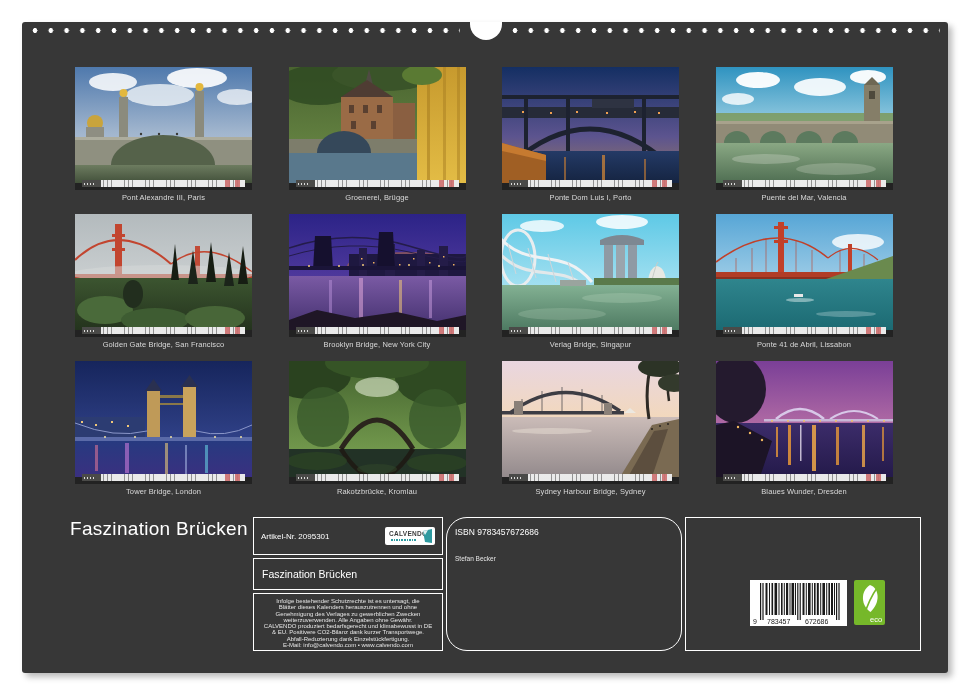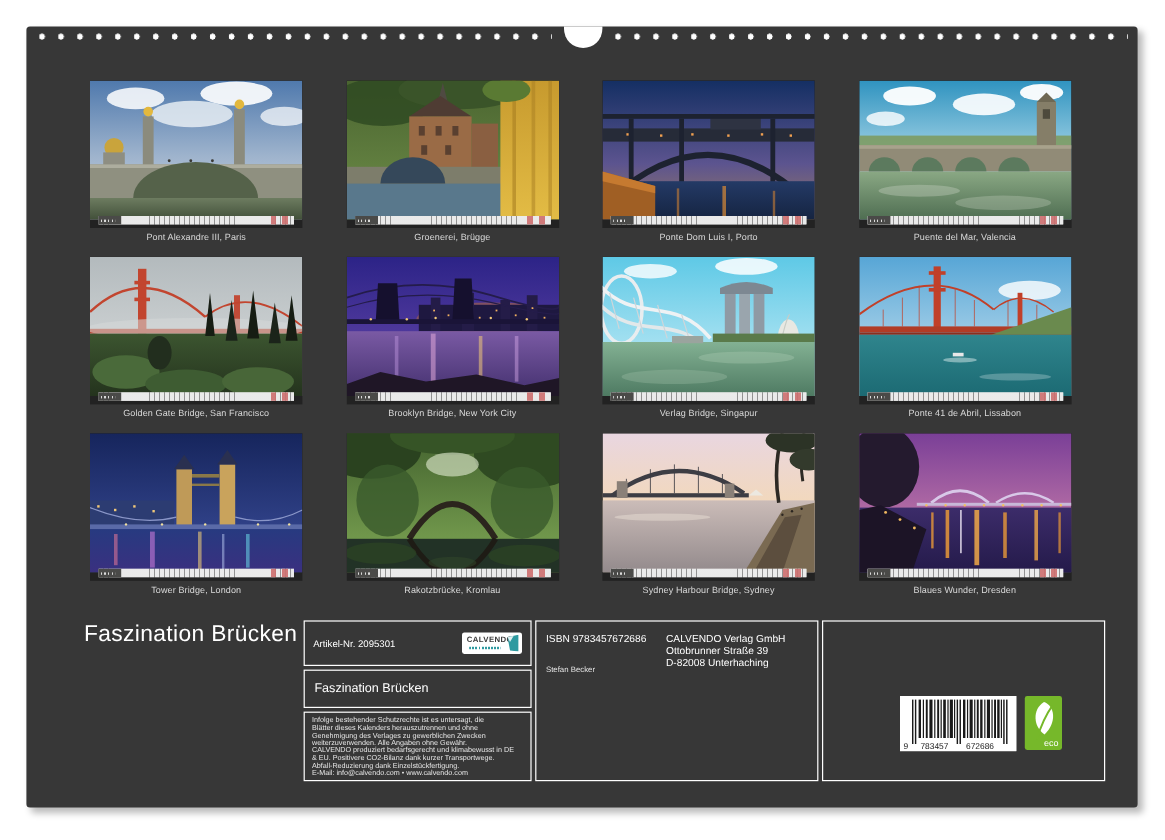--- a/index.html
+++ b/index.html
@@ -46,26 +46,26 @@
     background-size:12px 2px;background-position:2px 2.5px;background-repeat:no-repeat;
   }
   figcaption.cap{
     margin-top:3px;font-size:7.5px;line-height:9px;color:#d9d9d9;letter-spacing:.1px;
   }
   
   .big-title{
     position:absolute;left:48px;top:496px;font-size:19px;color:#ffffff;letter-spacing:.3px;
   }
   .info-boxes{position:absolute;left:231px;top:495px;width:649px;height:134px;}
-  .ibox{position:absolute;border:1.5px solid #ffffff;box-sizing:border-box;color:#ffffff;}
+  .ibox{position:absolute;border:1.5px solid #ffffff;box-sizing:border-box;color:#ffffff;text-align:center;}
   .box-artikel{left:0;top:0;width:190px;height:38px;display:flex;align-items:center;justify-content:space-between;padding:0 7px;}
   .box-artikel .art{font-size:8px;}
   .box-title{left:0;top:41px;width:190px;height:32px;display:flex;align-items:center;padding:0 8px;font-size:10.5px;}
   .box-legal{left:0;top:76px;width:190px;height:58px;padding:4px 6px;font-size:6px;line-height:6.3px;color:#e6e6e6;overflow:hidden;}
-  .box-isbn{left:193px;top:0;width:236px;height:134px;}
+  .box-isbn{left:193px;top:0;width:236px;height:134px;border-radius:21px;}
   .box-isbn .isbn{position:absolute;left:8px;top:9px;font-size:8.5px;}
   .box-isbn .pub{position:absolute;left:108px;top:9px;font-size:8.5px;line-height:10px;}
   .box-isbn .author{position:absolute;left:8px;top:37px;font-size:6.5px;color:#e6e6e6;}
   .box-barcode{left:432px;top:0;width:236px;height:134px;}
   .barcode{position:absolute;left:64px;top:62px;width:97px;height:46px;background:#ffffff;}
   .barcode svg{display:block;width:97px;height:46px;}
   .eco{
     position:absolute;left:168px;top:62px;width:31px;height:45px;
     background:#76b82a;border-radius:2px;
   }
@@ -610,25 +610,20 @@
       <div>Genehmigung des Verlages zu gewerblichen Zwecken</div>
       <div>weiterzuverwenden. Alle Angaben ohne Gewähr.</div>
       <div>CALVENDO produziert bedarfsgerecht und klimabewusst in DE</div>
       <div>&amp; EU. Positivere CO2-Bilanz dank kurzer Transportwege.</div>
       <div>Abfall-Reduzierung dank Einzelstückfertigung.</div>
       <div>E-Mail: info@calvendo.com • www.calvendo.com</div>
     </div>
 
     <div class="ibox box-isbn">
       <span class="isbn">ISBN 9783457672686</span>
-      <span class="pub">
-        <div>CALVENDO Verlag GmbH</div>
-        <div>Ottobrunner Straße 39</div>
-        <div>D-82008 Unterhaching</div>
-      </span>
       <span class="author">Stefan Becker</span>
     </div>
 
     <div class="ibox box-barcode">
       <div class="barcode">
         <svg viewBox="0 0 97 46">
           <rect width="97" height="46" fill="#ffffff"></rect>
           <g fill="#1a1a1a">
             <rect x="10" y="3" width="1.2" height="37"></rect>
               <rect x="12.4" y="3" width="1.2" height="37"></rect>

